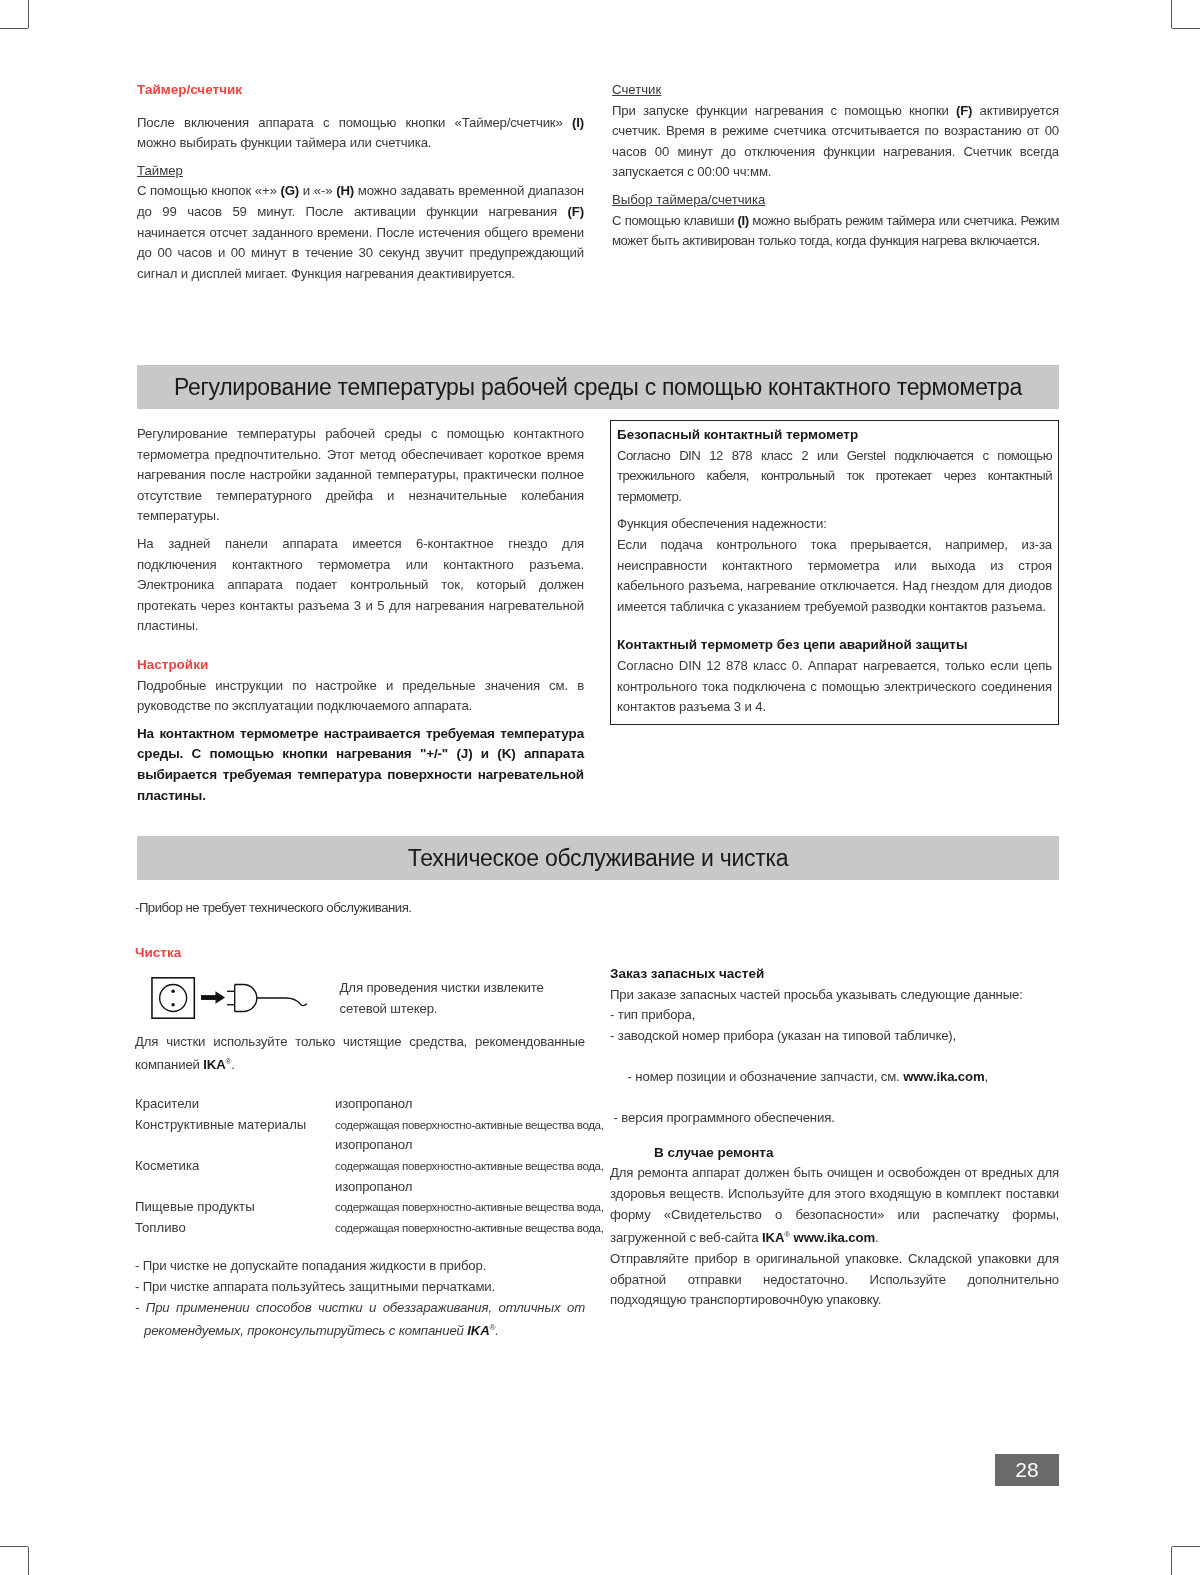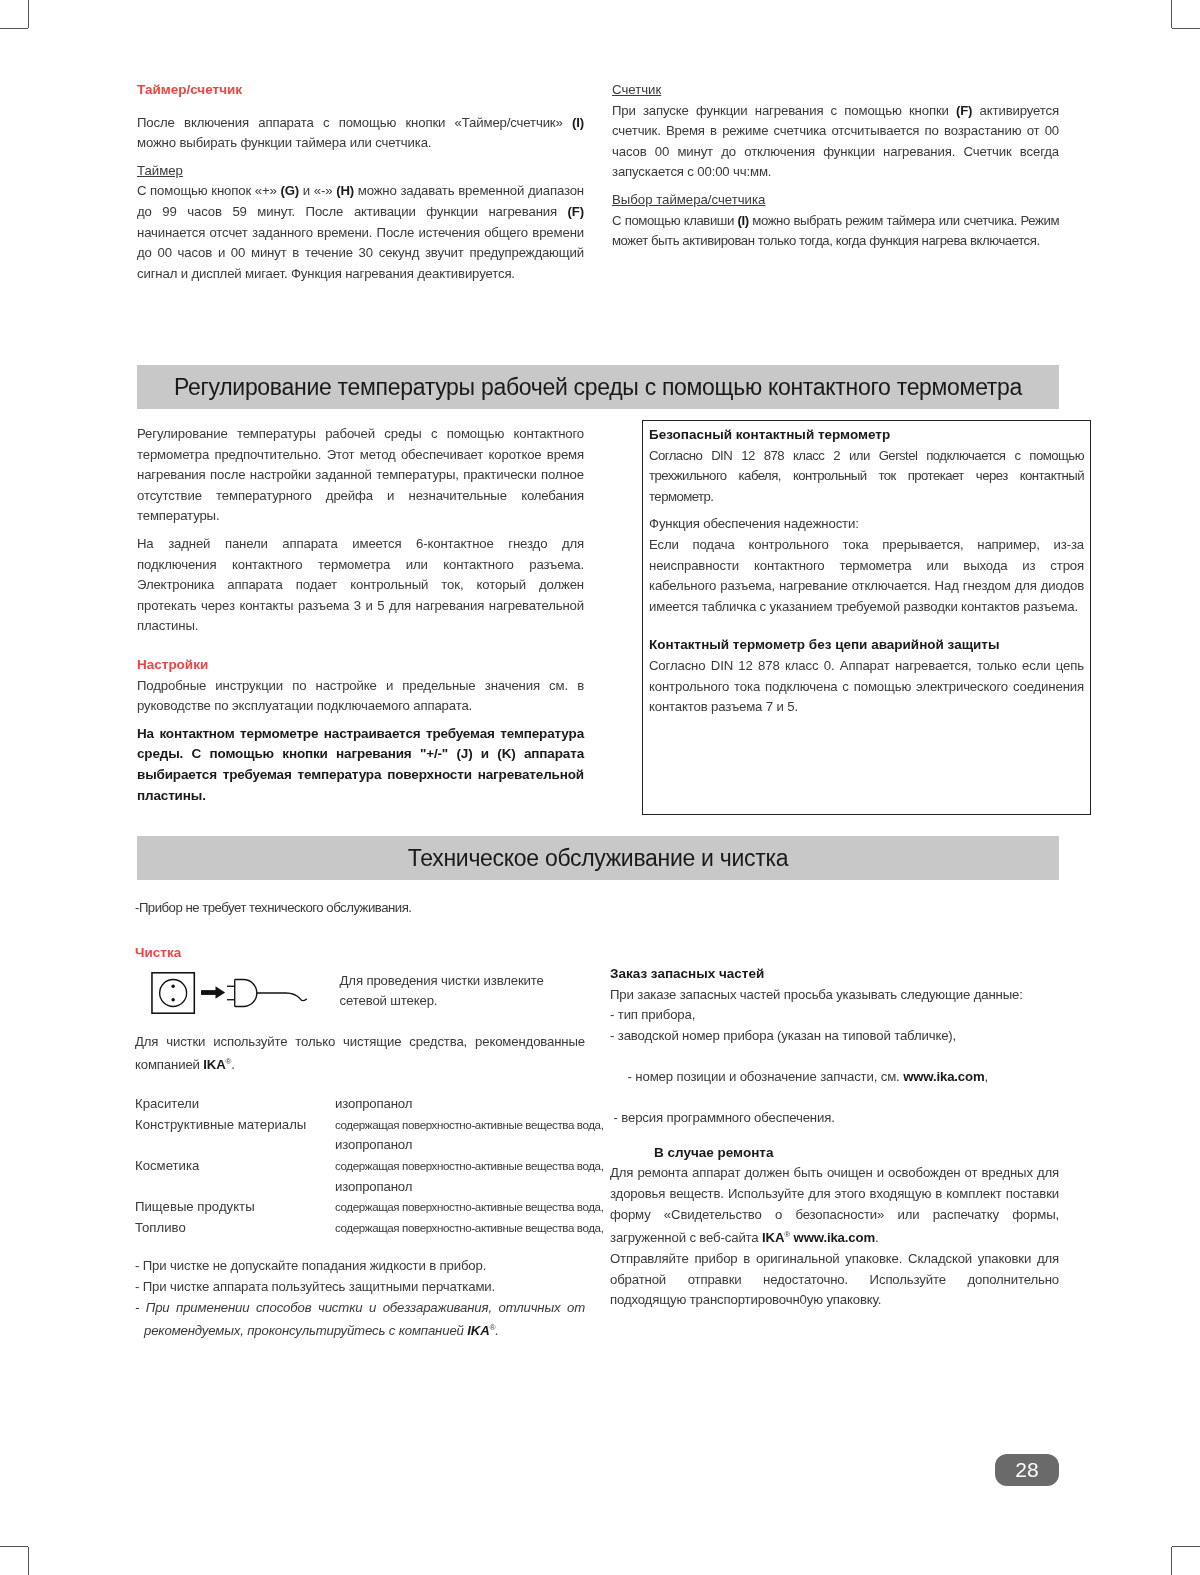--- a/index.html
+++ b/index.html
@@ -53,43 +53,41 @@
       font-size: 23px;
       color: #1a1a1a;
       letter-spacing: -0.3px;
     }
     .boxed {
       position: absolute;
       border: 1.2px solid #222;
       left: 610px;
       top: 420px;
       width: 449px;
-      height: 395px;
+      height: 305px;
       padding: 4px 6px 0 6px;
-      margin-left: 32px;
     }
     .mb8 { margin-bottom: 7px; }
     .mb20 { margin-bottom: 18px; }
     .cl-table { display: grid; grid-template-columns: 200px 250px; }
     .cl-table .k { font-size: 13.2px; line-height: 20.6px; color: #3a3a3a; }
     .cl-table .v { font-size: 11.6px; line-height: 20.6px; color: #3a3a3a; letter-spacing: -0.4px; white-space: nowrap; }
     .cl-table .v.big { font-size: 13.2px; letter-spacing: -0.15px; }
     .page-num {
       position: absolute;
       left: 995px;
       top: 1454px;
       width: 64px;
       height: 32px;
       background: #6a6a6a;
       color: #ffffff;
       font-size: 21px;
       display: flex;
       align-items: center;
       justify-content: center;
-      border-radius: 12px;
     }
     .indent { padding-left: 9px; text-indent: -9px; font-style: italic; }
   </style>
 </head>
 <body>
 
 <div class="crop" style="left:28px;top:0;width:1px;height:28px;"></div>
 <div class="crop" style="left:0;top:28px;width:28px;height:1px;"></div>
 <div class="crop" style="left:1171px;top:0;width:1px;height:28px;"></div>
 <div class="crop" style="left:1172px;top:28px;width:28px;height:1px;"></div>
@@ -131,30 +129,30 @@
     <span>На контактном термометре настраивается требуемая температура среды. С помощью кнопки нагревания "+/-" </span><b>(J)</b><span> и </span><b>(K)</b><span> аппарата выбирается требуемая температура поверхности нагревательной пластины.</span>
   </p>
 </div>
 
 <div class="boxed">
   <div class="h-med">Безопасный контактный термометр</div>
   <p class="txt mb8" style="letter-spacing:-0.55px;">Согласно DIN 12 878 класс 2 или Gerstel подключается с помощью трехжильного кабеля, контрольный ток протекает через контактный термометр.</p>
   <div class="txt left">Функция обеспечения надежности:</div>
   <p class="txt mb20">Если подача контрольного тока прерывается, например, из-за неисправности контактного термометра или выхода из строя кабельного разъема, нагревание отключается. Над гнездом для диодов имеется табличка с указанием требуемой разводки контактов разъема.</p>
   <div class="h-med">Контактный термометр без цепи аварийной защиты</div>
-  <p class="txt">Согласно DIN 12 878 класс 0. Аппарат нагревается, только если цепь контрольного тока подключена с помощью электрического соединения контактов разъема 7 и 5.</p>
+  <p class="txt">Согласно DIN 12 878 класс 0. Аппарат нагревается, только если цепь контрольного тока подключена с помощью электрического соединения контактов разъема 3 и 4.</p>
 </div>
 
 <div class="section-bar" style="top:836px;">Техническое обслуживание и чистка</div>
 
 <div class="abs txt left" style="left:135px;top:898px;letter-spacing:-0.5px;">-Прибор не требует технического обслуживания.</div>
 
 <div class="col" style="left:135px;top:943px;width:450px;">
   <div class="h-bold">Чистка</div>
-  <div style="display:flex;align-items:center;height:56px;padding-left:16px;">
+  <div style="display:flex;align-items:flex-end;height:56px;padding-left:16px;">
     <svg width="170" height="44" viewBox="0 0 170 44" style="margin-top:2px;">
       <rect x="1" y="1" width="44" height="42" fill="none" stroke="#111" stroke-width="1.6"></rect>
       <circle cx="23" cy="22" r="14" fill="none" stroke="#111" stroke-width="1.4"></circle>
       <circle cx="23" cy="15" r="1.8" fill="#111"></circle>
       <circle cx="23" cy="29" r="1.8" fill="#111"></circle>
       <rect x="52" y="19" width="16" height="5" fill="#111"></rect>
       <polygon points="67,15 77,21.5 67,28" fill="#111"></polygon>
       <line x1="87" y1="8" x2="87" y2="36" stroke="#111" stroke-width="1.4"></line>
       <line x1="79" y1="15" x2="87" y2="15" stroke="#111" stroke-width="1.4"></line>
       <line x1="79" y1="29" x2="87" y2="29" stroke="#111" stroke-width="1.4"></line>

